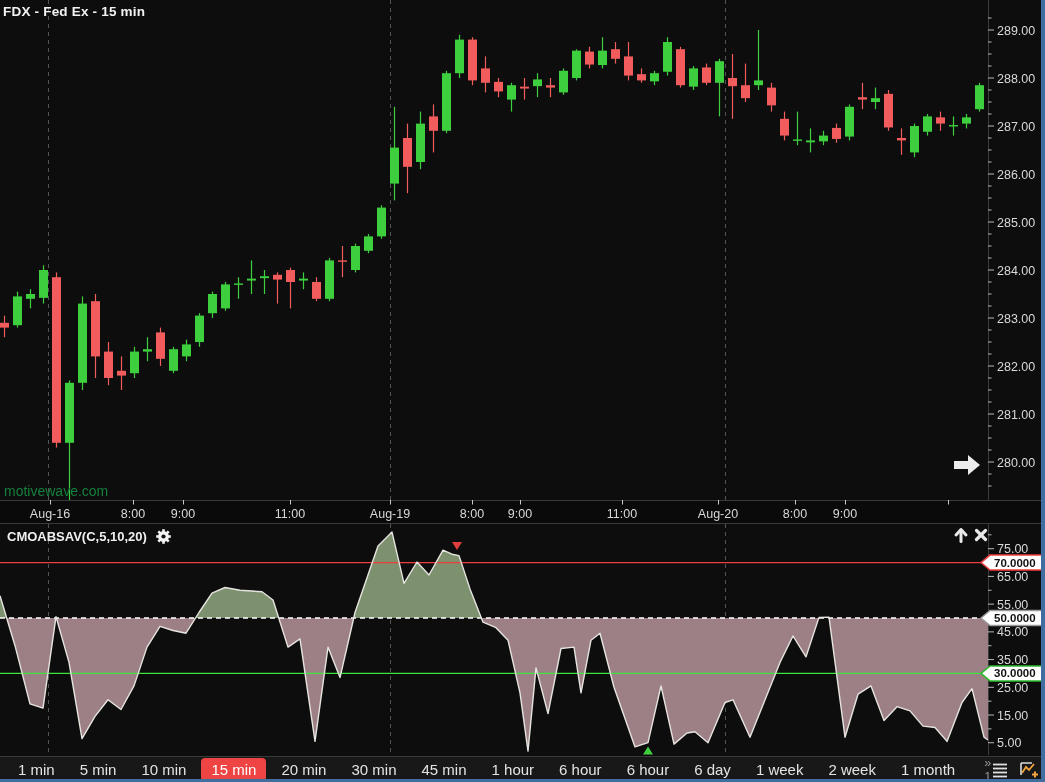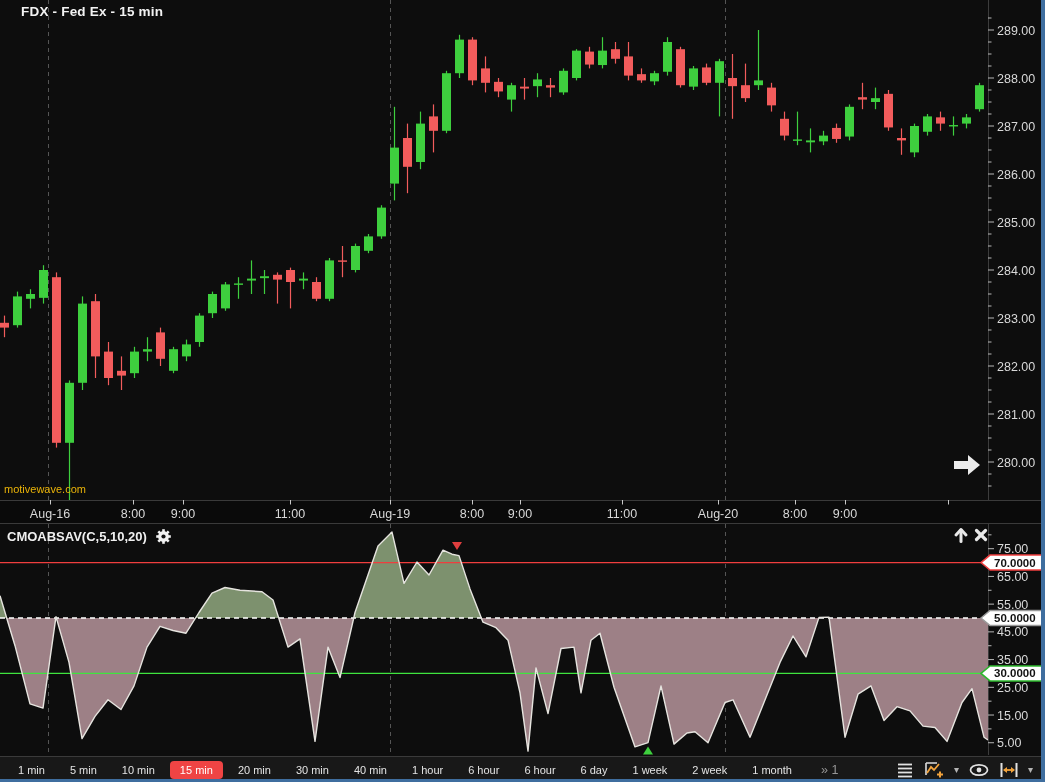--- a/index.html
+++ b/index.html
@@ -1,31 +1,31 @@
 <!DOCTYPE html>
 <html><head>
 <meta charset="utf-8">
 <style>
   html,body{margin:0;padding:0;background:#0d0d0d;width:1045px;height:782px;overflow:hidden;
     font-family:"Liberation Sans",sans-serif;-webkit-font-smoothing:antialiased;}
   .app{position:relative;width:1045px;height:782px;background:#0d0d0d;overflow:hidden;}
   svg{display:block;font-family:"Liberation Sans",sans-serif;}
   .price-chart{position:absolute;left:0;top:0;width:1045px;height:500px;}
-  .chart-title{position:absolute;left:21px;top:4px;font-size:13.5px;font-weight:bold;color:#f2f2f2;letter-spacing:.2px;}
-  .watermark{position:absolute;left:4px;top:483px;font-size:11px;color:#eab308;}
+  .chart-title{position:absolute;left:3px;top:4px;font-size:13.5px;font-weight:bold;color:#f2f2f2;letter-spacing:.2px;}
+  .watermark{position:absolute;left:4px;top:483px;font-size:14px;color:#15803d;}
   .jump-latest{position:absolute;left:951px;top:452px;width:34px;height:26px;cursor:pointer;}
   .time-axis{position:absolute;left:0;top:500px;width:1045px;height:24px;background:#0a0a0a;text-align:center;}
   .indicator-panel{position:absolute;left:0;top:524px;width:1045px;height:231px;}
   .ind-header{position:absolute;left:7px;top:3px;display:flex;align-items:center;gap:8px;}
   .ind-title{font-size:13px;font-weight:bold;color:#f0f0f0;}
   .ind-controls{position:absolute;left:952px;top:2px;display:flex;gap:2px;}
   .icon-btn{width:18px;height:18px;display:flex;align-items:center;justify-content:center;cursor:pointer;}
   .toolbar{position:absolute;left:0;top:756px;width:1045px;height:26px;background:#181818;
     border-top:1px solid #3a3a3a;display:flex;align-items:center;box-sizing:border-box;padding-left:8px;}
-  .tf-btn{font-size:11px;color:#e3e3e3;padding:3px 10px;margin-right:5px;border-radius:4px;cursor:pointer;white-space:nowrap;}
+  .tf-btn{font-size:15px;color:#e3e3e3;padding:3px 10px;margin-right:5px;border-radius:4px;cursor:pointer;white-space:nowrap;}
   .tf-btn.selected{background:#ef4444;color:#ffffff;}
   .pager{font-size:12.5px;color:#969696;margin-left:14px;cursor:pointer;}
   .tb-icons{margin-left:auto;display:flex;align-items:center;gap:9px;padding-right:12px;}
   .caret{font-size:10px;color:#b5b5b5;line-height:10px;}
   .edge-right{position:absolute;left:1041px;top:0;width:4px;height:782px;background:#3f6e9f;}
   .edge-bottom{position:absolute;left:0;top:779px;width:1045px;height:3px;background:#3f6e9f;}
 </style>
 </head>
 <body>
 
@@ -529,21 +529,21 @@
   </div>
 
   <div class="toolbar">
     <div id="tf-buttons" style="display:flex;align-items:center;">
         <div class="tf-btn">1 min</div>
         <div class="tf-btn">5 min</div>
         <div class="tf-btn">10 min</div>
         <div class="tf-btn selected">15 min</div>
         <div class="tf-btn">20 min</div>
         <div class="tf-btn">30 min</div>
-        <div class="tf-btn">40 min</div>
+        <div class="tf-btn">45 min</div>
         <div class="tf-btn">1 hour</div>
         <div class="tf-btn">6 hour</div>
         <div class="tf-btn">6 hour</div>
         <div class="tf-btn">6 day</div>
         <div class="tf-btn">1 week</div>
         <div class="tf-btn">2 week</div>
         <div class="tf-btn">1 month</div>
       </div>
     <span class="pager">» 1</span>
     <div class="tb-icons">

